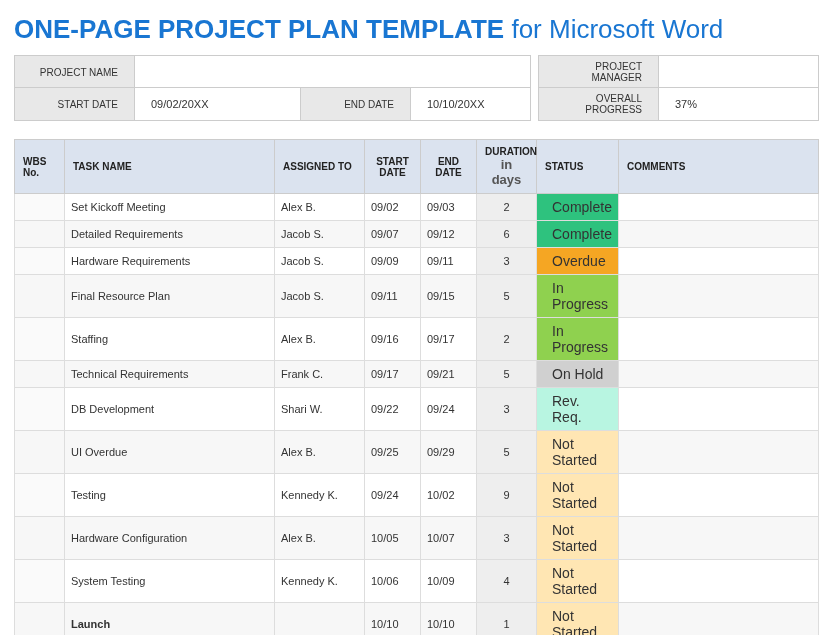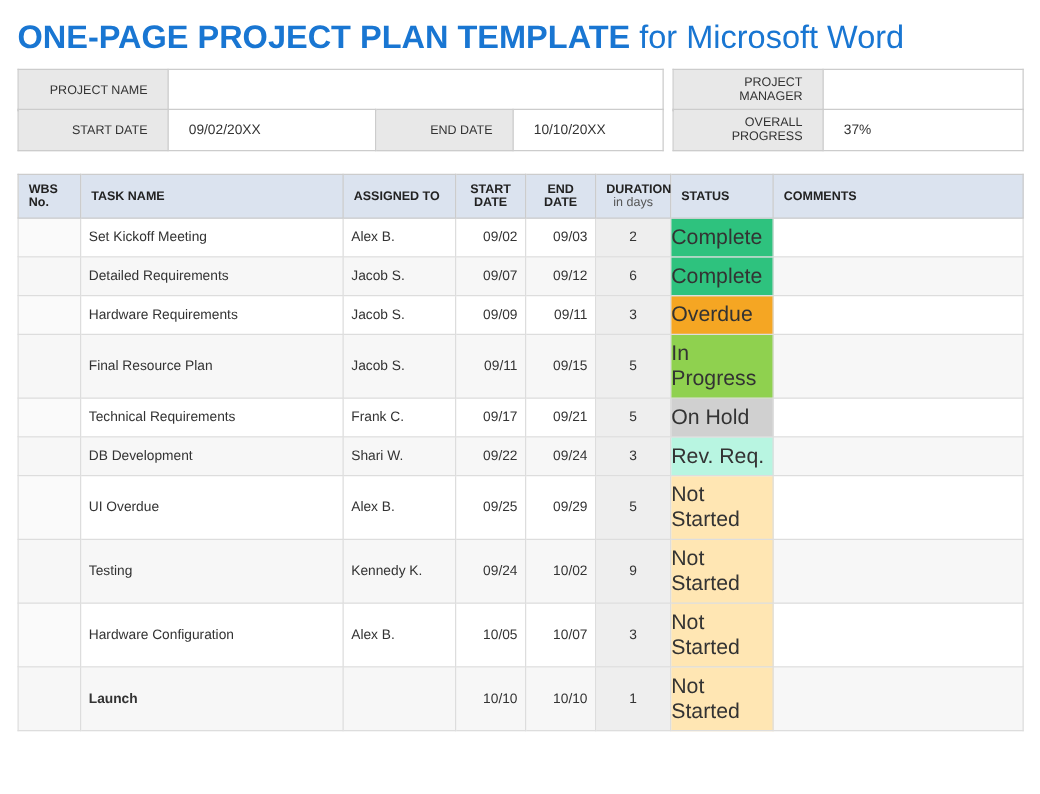--- a/index.html
+++ b/index.html
@@ -9,26 +9,26 @@
 table{border-collapse:collapse;width:804px;table-layout:fixed}
 .meta td,.meta th{border:1px solid #ccc;padding:5px 16px;height:26px}
 .meta .lbl{background:#e8e8e8;text-align:right;font-size:10px;color:#333;font-weight:400}
 .meta .val{background:#fff;font-size:11px;color:#333}
 .meta .gap{border:none;background:transparent;padding:0}
 .metrow2{margin-top:-1px}
 .prog{background:linear-gradient(to right,#7eeec4 37%,#fff 37%);text-align:left;font-size:11px}
 .spacer{height:18px}
 .tasks th{background:#dbe3ef;border:1px solid #ccc;padding:6px 8px;font-size:10px;font-weight:700;text-align:left;color:#222}
 .tasks th.c{text-align:center}
-.tasks th .sub{display:block;font-weight:400;font-size:10px;color:#555}
+.tasks th .sub{display:block;font-weight:700;font-size:13px;color:#555}
 .tasks td{border:1px solid #ddd;padding:5px 6px;font-size:11px;color:#333;background:#fff;height:27px}
 .tasks tr:nth-child(even) td{background:#f7f7f7}
-.tasks td.c{text-align:right}
+.tasks td.c{text-align:left}
 .tasks td.dur{background:#eee!important;text-align:center}
-.tasks td.status{font-size:17px;padding-left:0}
+.tasks td.status{font-size:14px;padding-left:15px}
 .tasks td.wbs{background:#fafafa}
 .st-complete{background:#2ec27e!important;color:#000}
 .st-overdue{background:#f5a623!important;color:#000}
 .st-inprogress{background:#8fd14f!important;color:#000}
 .st-onhold{background:#d0d0d0!important;color:#000}
 .st-revreq{background:#b8f5e1!important;color:#000}
 .st-approved{background:#8cd3f0!important;color:#000}
 .st-notstarted{background:#ffe6b3!important;color:#000}
 .bold{font-weight:700}
 </style>
@@ -151,20 +151,30 @@
         <td>Final Resource Plan</td>
         <td>Jacob S.</td>
         <td class="c">09/11</td>
         <td class="c">09/15</td>
         <td class="dur">5</td>
         <td class="status st-inprogress">In Progress</td>
         <td></td>
       </tr>
       <tr>
         <td class="wbs"></td>
+        <td>Staffing</td>
+        <td>Alex B.</td>
+        <td class="c">09/16</td>
+        <td class="c">09/17</td>
+        <td class="dur">2</td>
+        <td class="status st-inprogress">In Progress</td>
+        <td></td>
+      </tr>
+      <tr>
+        <td class="wbs"></td>
         <td>Technical Requirements</td>
         <td>Frank C.</td>
         <td class="c">09/17</td>
         <td class="c">09/21</td>
         <td class="dur">5</td>
         <td class="status st-onhold">On Hold</td>
         <td></td>
       </tr>
       <tr>
         <td class="wbs"></td>
@@ -201,20 +211,30 @@
         <td>Hardware Configuration</td>
         <td>Alex B.</td>
         <td class="c">10/05</td>
         <td class="c">10/07</td>
         <td class="dur">3</td>
         <td class="status st-notstarted">Not Started</td>
         <td></td>
       </tr>
       <tr>
         <td class="wbs"></td>
+        <td>System Testing</td>
+        <td>Kennedy K.</td>
+        <td class="c">10/06</td>
+        <td class="c">10/09</td>
+        <td class="dur">4</td>
+        <td class="status st-notstarted">Not Started</td>
+        <td></td>
+      </tr>
+      <tr>
+        <td class="wbs"></td>
         <td class="bold">Launch</td>
         <td></td>
         <td class="c">10/10</td>
         <td class="c">10/10</td>
         <td class="dur">1</td>
         <td class="status st-notstarted">Not Started</td>
         <td></td>
       </tr>
     </tbody>
 </table>

